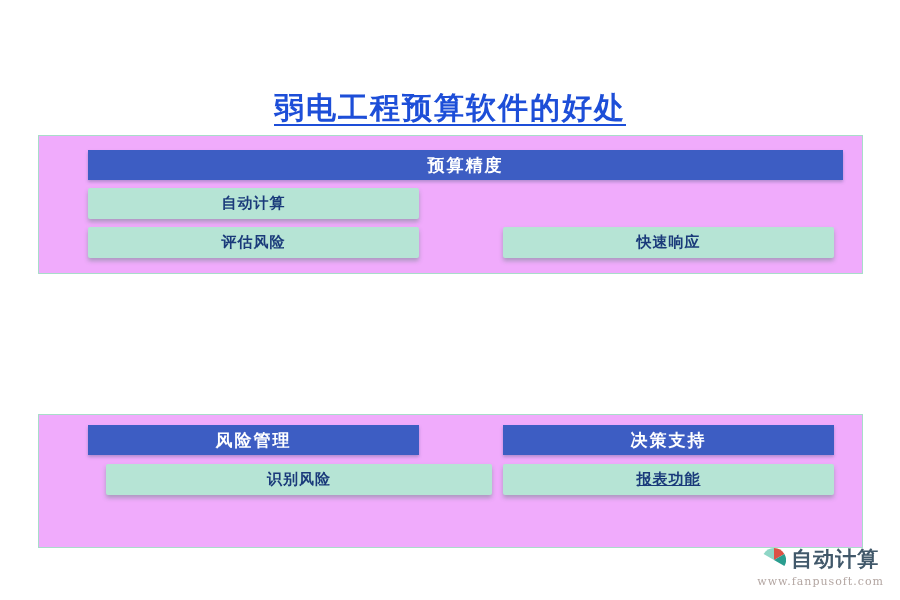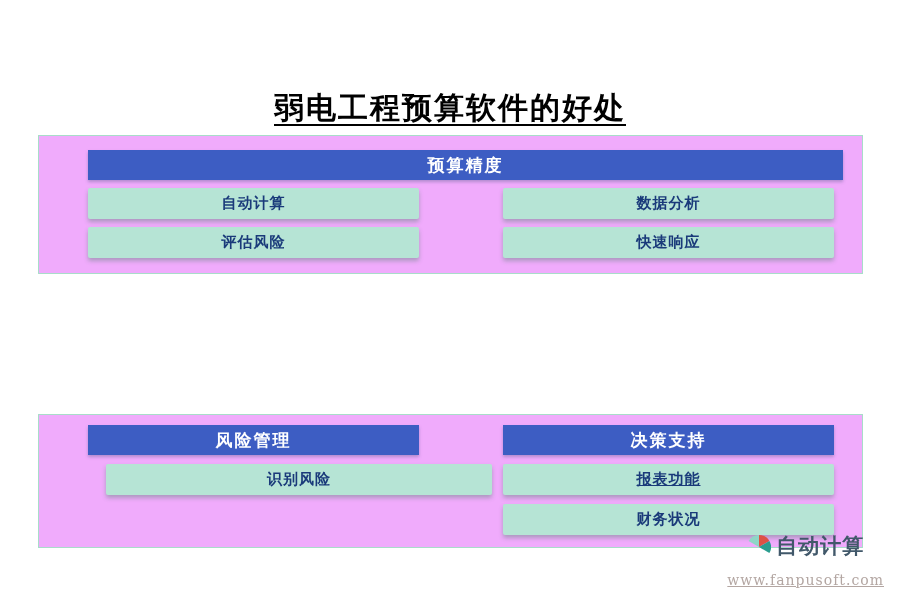--- a/index.html
+++ b/index.html
@@ -6,21 +6,21 @@
   .canvas{
     position:relative;
     width:900px;height:600px;
     background:#ffffff;
     font-family:"DejaVu Serif","Liberation Serif",serif;
     overflow:hidden;
   }
   .title{
     position:absolute;top:88px;left:0;width:100%;
     margin:0;text-align:center;
-    font-size:30px;font-weight:bold;color:#000000;
+    font-size:30px;font-weight:bold;color:#1d4ed8;
     text-decoration:underline;
     text-decoration-thickness:2px;
     text-underline-offset:6px;
     letter-spacing:2px;
   }
   .panel{
     position:absolute;left:38px;width:823px;
     border:1px solid #a8ddc9;background:#f0abfc;
   }
   .panel-1{top:135px;height:137px;}
@@ -63,45 +63,43 @@
   .footer{
     position:absolute;right:16px;bottom:12px;
     display:flex;flex-direction:column;align-items:center;
   }
   .footer-top{display:flex;align-items:center;gap:5px;}
   .brand{
     font-size:21px;font-weight:bold;color:#41586a;
     letter-spacing:1px;
   }
   .url{
-    font-size:14px;color:#b3a6a2;letter-spacing:1px;margin-top:12px;text-decoration:underline;
+    font-size:11px;color:#b3a6a2;letter-spacing:1px;margin-top:2px;
   }
 </style>
 </head>
 <body>
 
 <div class="canvas">
 
   <h1 class="title">弱电工程预算软件的好处</h1>
 
   <div class="panel panel-1">
     <div class="hbar hbar-full">预算精度</div>
     <div class="item i-r1-left">自动计算</div>
-    <div class="item i-r1-right">数据分析</div>
     <div class="item i-r2-left">评估风险</div>
     <div class="item i-r2-right">快速响应</div>
   </div>
 
 
   <div class="panel panel-3">
     <div class="hbar h-left">风险管理</div>
     <div class="hbar h-right">决策支持</div>
     <div class="item r1-left">识别风险</div>
     <div class="item r1-right">报表功能</div>
-    <div class="item r2-right">财务状况</div>
   </div>
 
   <div class="footer">
     <div class="footer-top">
       <span style="display:inline-flex;">
         <svg width="24" height="24" viewBox="0 0 24 24">
           <path d="M12 13 L12 1 A12 12 0 0 1 22.4 7 Z" fill="#dd5145"></path>
           <path d="M12 13 L22.4 7 A12 12 0 0 1 22.4 19 Z" fill="#2a9d8f"></path>
           <path d="M12 13 L1.6 7 A12 12 0 0 1 12 1 Z" fill="#8fd6c6"></path>
         </svg>

